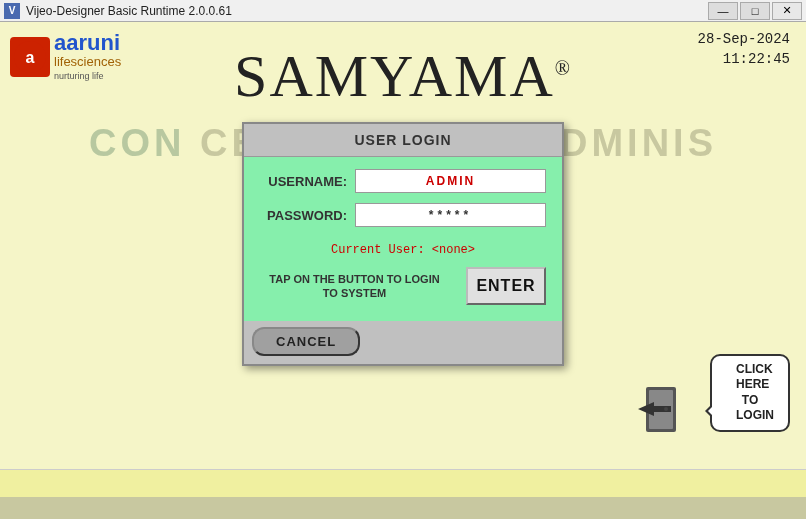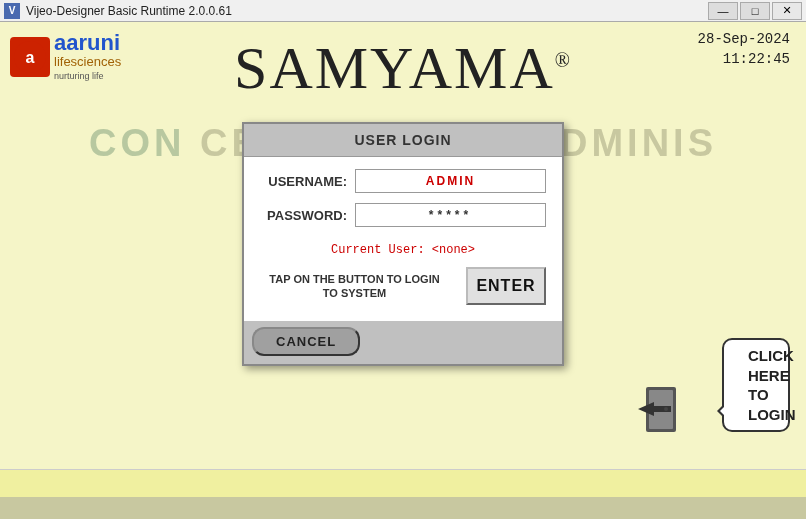--- a/index.html
+++ b/index.html
@@ -183,21 +183,21 @@
       text-align: center;
       padding: 8px;
       font-size: 14px;
       font-weight: bold;
       color: #333;
       border-bottom: 1px solid #999;
       letter-spacing: 1px;
     }
 
     .dialog-body {
-      background: #ffffff;
+      background: #86efac;
       padding: 12px 16px;
     }
 
     .field-row {
       display: flex;
       align-items: center;
       margin-bottom: 10px;
     }
 
     .field-label {
@@ -298,26 +298,26 @@
 
     
     .speech-bubble {
       position: absolute;
       bottom: 65px;
       right: 16px;
       background: white;
       border: 2px solid #333;
       border-radius: 10px;
       padding: 6px 24px;
-      font-size: 15px;
+      font-size: 12px;
       font-weight: bold;
       color: #222;
       text-align: center;
       line-height: 1.3;
-      width: 68px;
+      width: 80px;
     }
 
     .speech-bubble::before {
       content: '';
       position: absolute;
       left: -14px;
       bottom: 12px;
       border: 7px solid transparent;
       border-right-color: #333;
     }
@@ -375,21 +375,21 @@
         <span class="logo-tagline">nurturing life</span>
       </div>
     </div>
   </div>
 
   <div class="datetime">
     <div>28-Sep-2024</div>
     <div>11:22:45</div>
   </div>
 
-  <div style="margin-top:12px; z-index:5; position:relative;">
+  <div style="margin-top:20px; z-index:5; position:relative;">
     <span class="samyama-title">
       <span>SAMYAMA</span><span class="samyama-reg">®</span>
     </span>
   </div>
 
   <div class="bg-text" style="font-size:38px; letter-spacing:4px; top:100px;">
     <span style="color:#b8c8a0;">CON</span>
     <span style="color:#c8c8a0;">CENTRATION</span>
     &nbsp;
     <span style="color:#c8c8a0;">ADMINIS</span>

